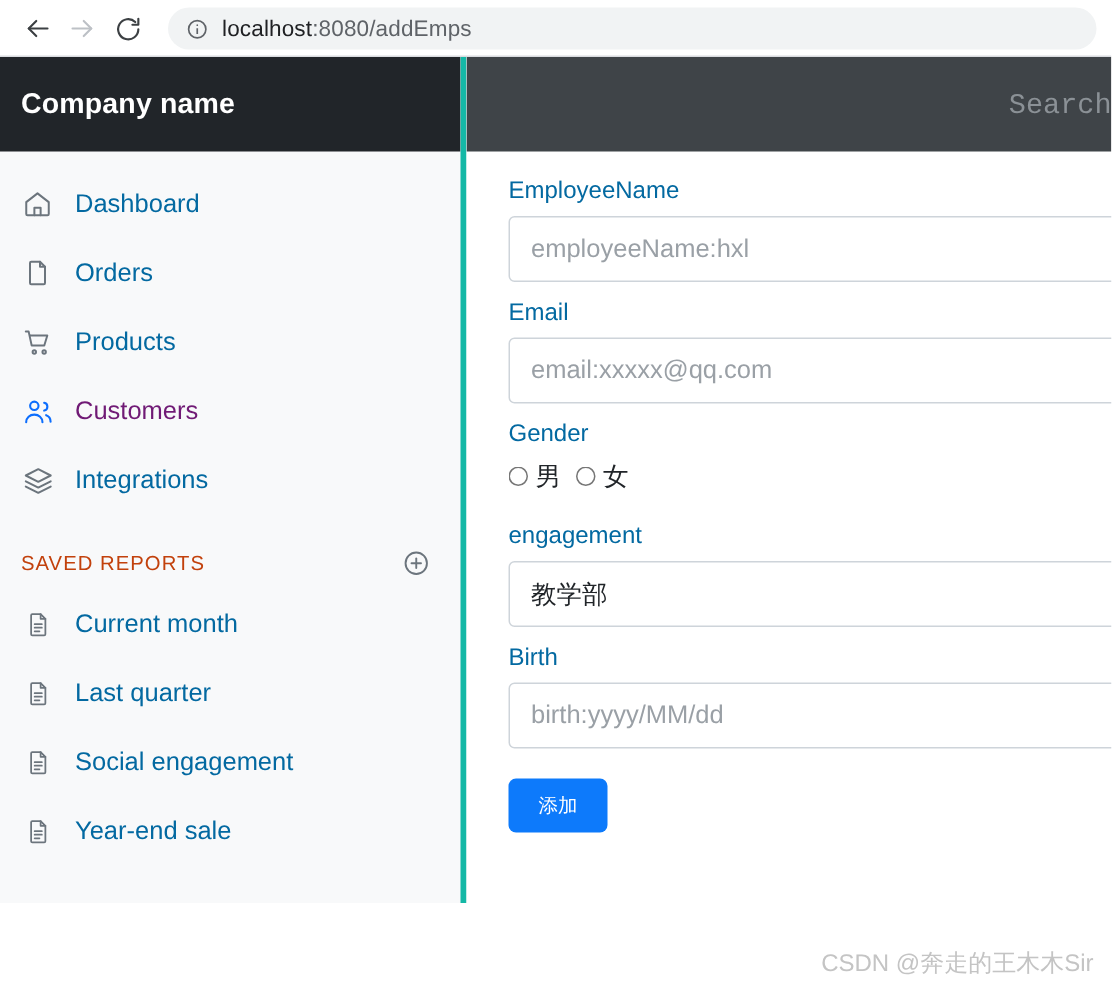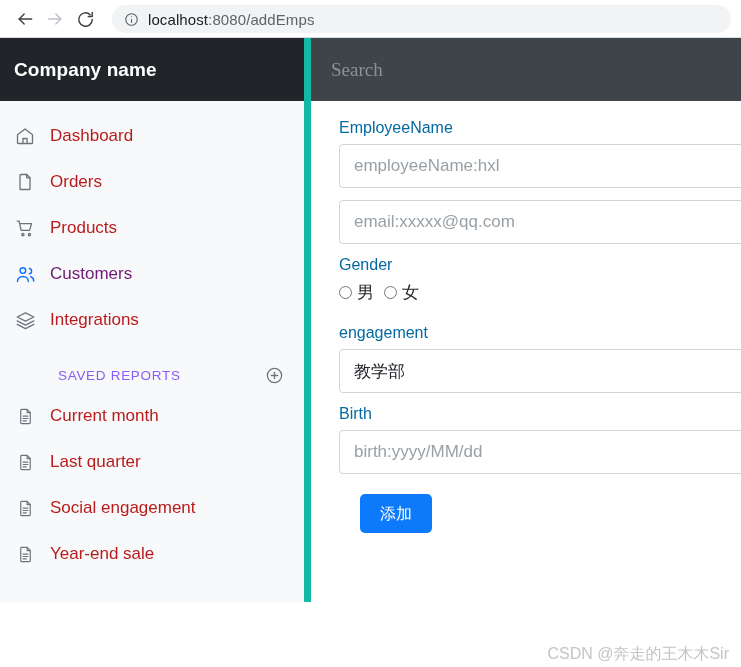--- a/index.html
+++ b/index.html
@@ -52,21 +52,21 @@
   .page {
     position:relative;
     width:741px; height:629px;
     display:flex;
   }
 
   
   .sidebar {
     width:311px; flex:0 0 311px;
     background:#f8f9fa;
-    border-right:7px solid #14b8a6;
+    border-right:4px solid #14b8a6;
     height:564px;
     display:flex; flex-direction:column;
     overflow:hidden;
   }
   .brand {
     height:63px; flex:0 0 63px;
     background:#212529;
     display:flex; align-items:center;
     padding-left:14px;
   }
@@ -76,43 +76,42 @@
     font-weight:600;
     letter-spacing:0.1px;
   }
   .nav-list { padding-top:12px; }
   .nav-item {
     display:flex; align-items:center;
     gap:14px;
     height:46px;
     padding-left:14px;
     cursor:pointer;
-    color:#b91c1c;
+    color:#0369a1;
     font-size:17px;
   }
   .nav-item .ico {
     width:22px; height:22px;
     display:flex; align-items:center; justify-content:center;
     flex:0 0 22px;
     color:#6c757d;
   }
   .nav-item.active { color:#701a75; }
   .nav-item.active .ico { color:#0d6efd; }
 
   .section-head {
     display:flex; align-items:center;
     justify-content:space-between;
     padding:22px 20px 8px 14px;
   }
   .section-label {
     font-size:13.5px;
-    color:#8b5cf6;
+    color:#c2410c;
     letter-spacing:0.7px;
     font-weight:400;
-    margin-left:44px;
   }
   .add-circle {
     width:20px; height:20px;
     display:flex; align-items:center; justify-content:center;
     color:#6c757d; cursor:pointer;
   }
 
   
   .main {
     flex:1 1 auto;
@@ -124,22 +123,23 @@
   .searchbar {
     height:63px; flex:0 0 63px;
     background:#3f4448;
     display:flex; align-items:center;
     padding-left:20px;
   }
   .search-input {
     background:transparent; border:none; outline:none;
     color:#86efac;
     font-size:19px;
-    font-family:Liberation Serif, serif;
+    font-family:Liberation Mono, monospace;
     width:100%;
+    text-align:right;
   }
   .search-input::placeholder { color:#8b9196; opacity:1; }
 
   .form-area {
     flex:1 1 auto;
     padding:18px 0 0 28px;
     position:relative;
   }
   .field { margin-bottom:12px; }
   .field-label {
@@ -187,30 +187,29 @@
     cursor:pointer;
   }
   .gender-block { margin-bottom:20px; }
 
   .submit-btn {
     margin-top:8px;
     background:#0d7afb;
     color:#ffffff;
     border:none; border-radius:5px;
     padding:10px 20px;
-    font-size:16px;
+    font-size:13px;
     font-family:"Liberation Sans", sans-serif;
     cursor:pointer;
     line-height:1.2;
-    margin-left:21px;
   }
 
   .watermark {
     position:absolute;
-    right:12px; bottom:2px;
+    right:12px; bottom:14px;
     font-size:16px;
     color:#c4c4c4;
     white-space:nowrap;
     user-select:none;
   }
 </style>
 </head>
 <body>
 
 <div class="browser-bar">
@@ -379,20 +378,21 @@
     </div>
 
     <div class="form-area">
 
       <div class="field">
         <label class="field-label">EmployeeName</label>
         <input class="text-input" type="text" placeholder="employeeName:hxl" style="">
       </div>
 
       <div class="field">
+        <label class="field-label">Email</label>
         <input class="text-input" type="text" placeholder="email:xxxxx@qq.com" style="">
       </div>
 
       <div class="gender-block">
         <label class="field-label">Gender</label>
         <div class="radio-row">
           <label class="radio-opt">
             <input type="radio" name="gender" style="">
             <span>男</span>
           </label>

